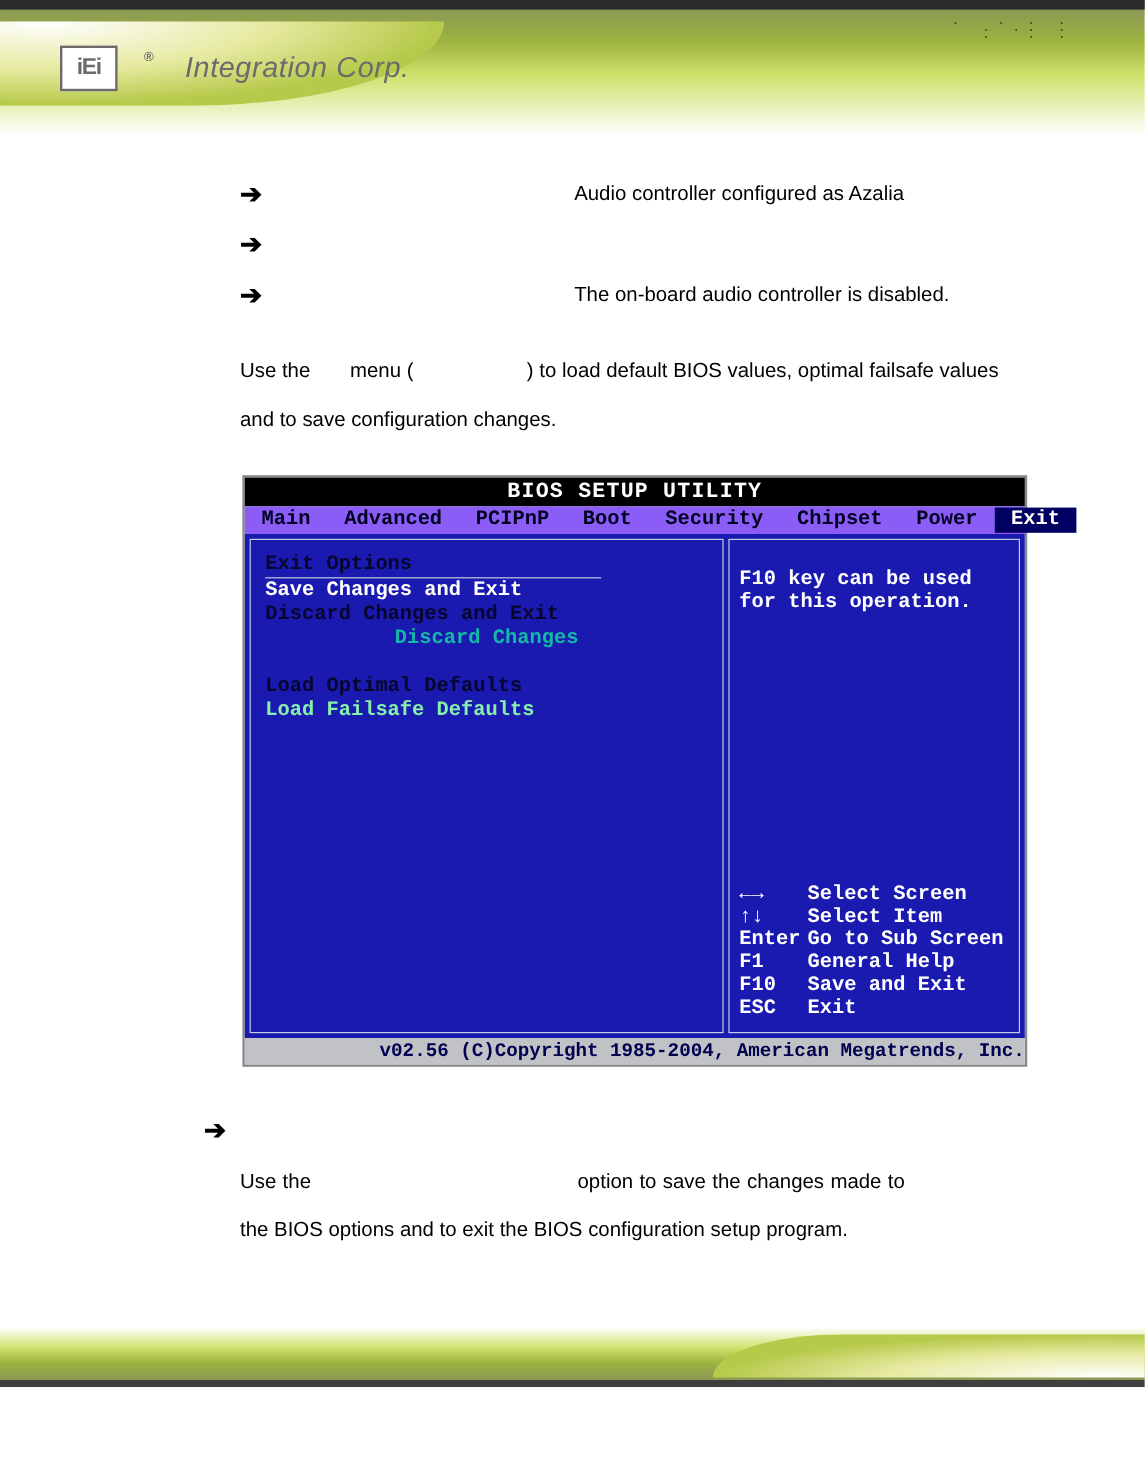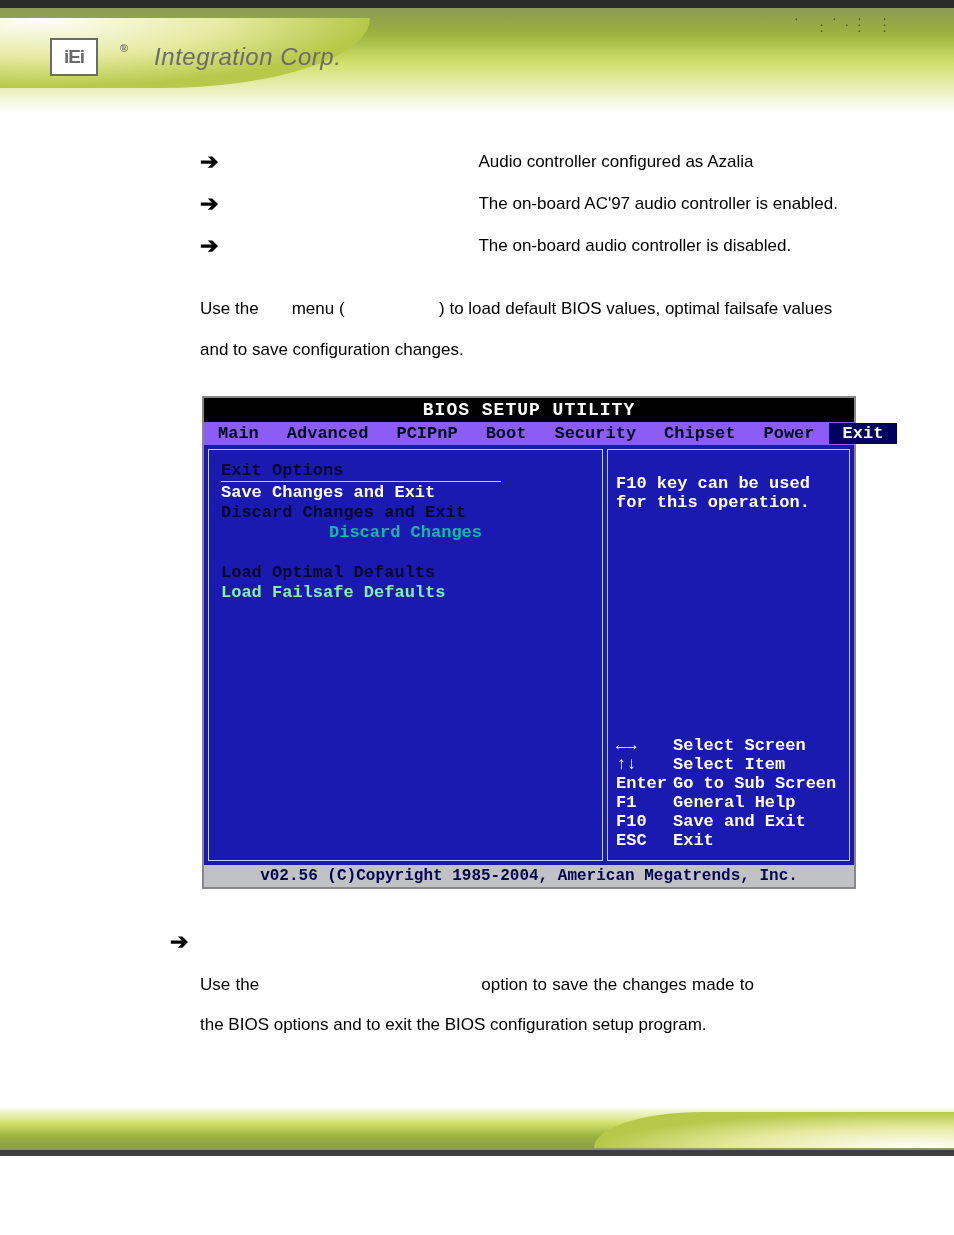--- a/index.html
+++ b/index.html
@@ -139,21 +139,21 @@
   .bios-heading{color:#000030;background:transparent;}
   .bios-left .bios-heading{color:#08083a;}
   .bios-left .sel{color:#fff;}
   .bios-left div{margin:1px 0;}
   .bios-help-top{color:#fff;}
   .bios-keys{margin-top:auto;}
   .bios-keys table{border-collapse:collapse;}
   .bios-keys td{padding:0 6px 0 0;white-space:nowrap;}
   .bios-footer{
     background:#c0c2c6;color:#000050;
-    text-align:center;font-size:16px;
+    text-align:right;font-size:16px;
     padding:2px 0;
   }
 
   
   .save-arrow-row{
     margin:40px 0 10px 70px;
     font-size:22px;font-weight:bold;
   }
   .para2{
     font-size:17px;
@@ -193,21 +193,20 @@
 
 <div class="content">
 
   <div class="bullet-list">
     <div class="bullet-row">
       <span class="big-arrow">➔</span>
       <span class="bullet-text">Audio controller configured as Azalia</span>
     </div>
     <div class="bullet-row">
       <span class="big-arrow">➔</span>
-      <span class="bullet-text">The on-board AC'97 audio controller is enabled.</span>
     </div>
     <div class="bullet-row">
       <span class="big-arrow">➔</span>
       <span class="bullet-text">The on-board audio controller is disabled.</span>
     </div>
   </div>
 
   <div class="para">
     <span>Use the </span>
     &nbsp;&nbsp;&nbsp;&nbsp;&nbsp;

